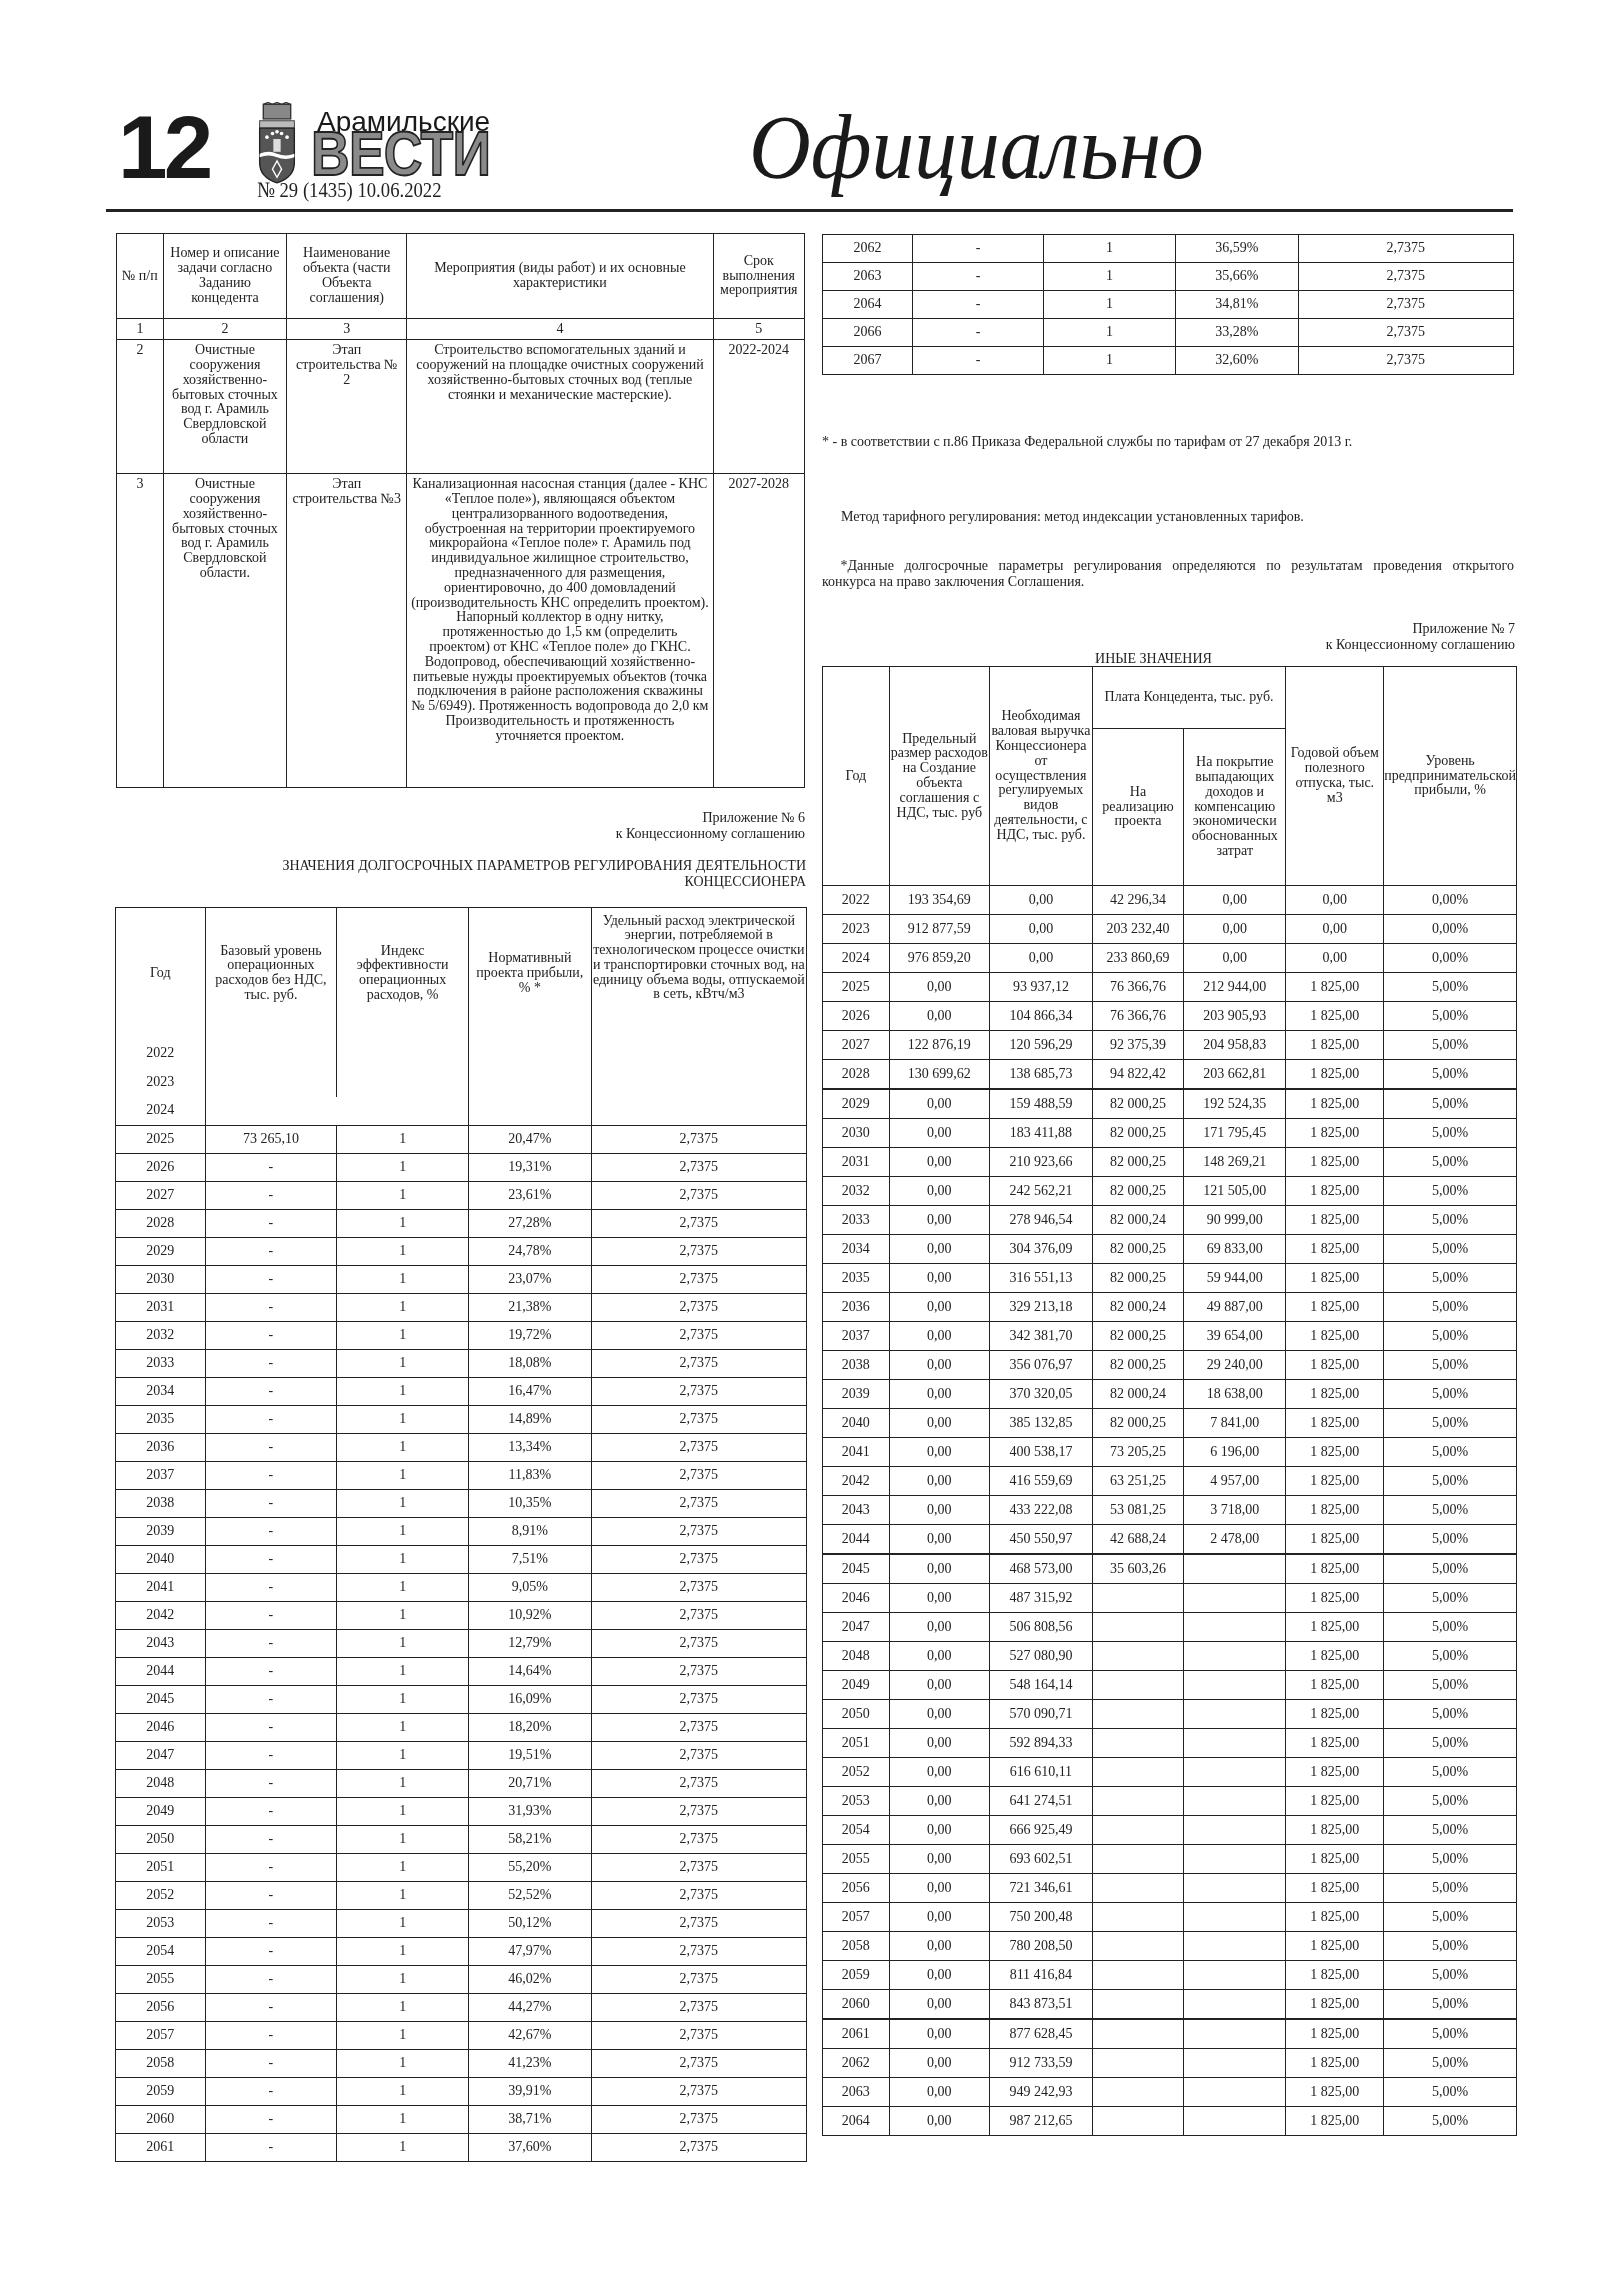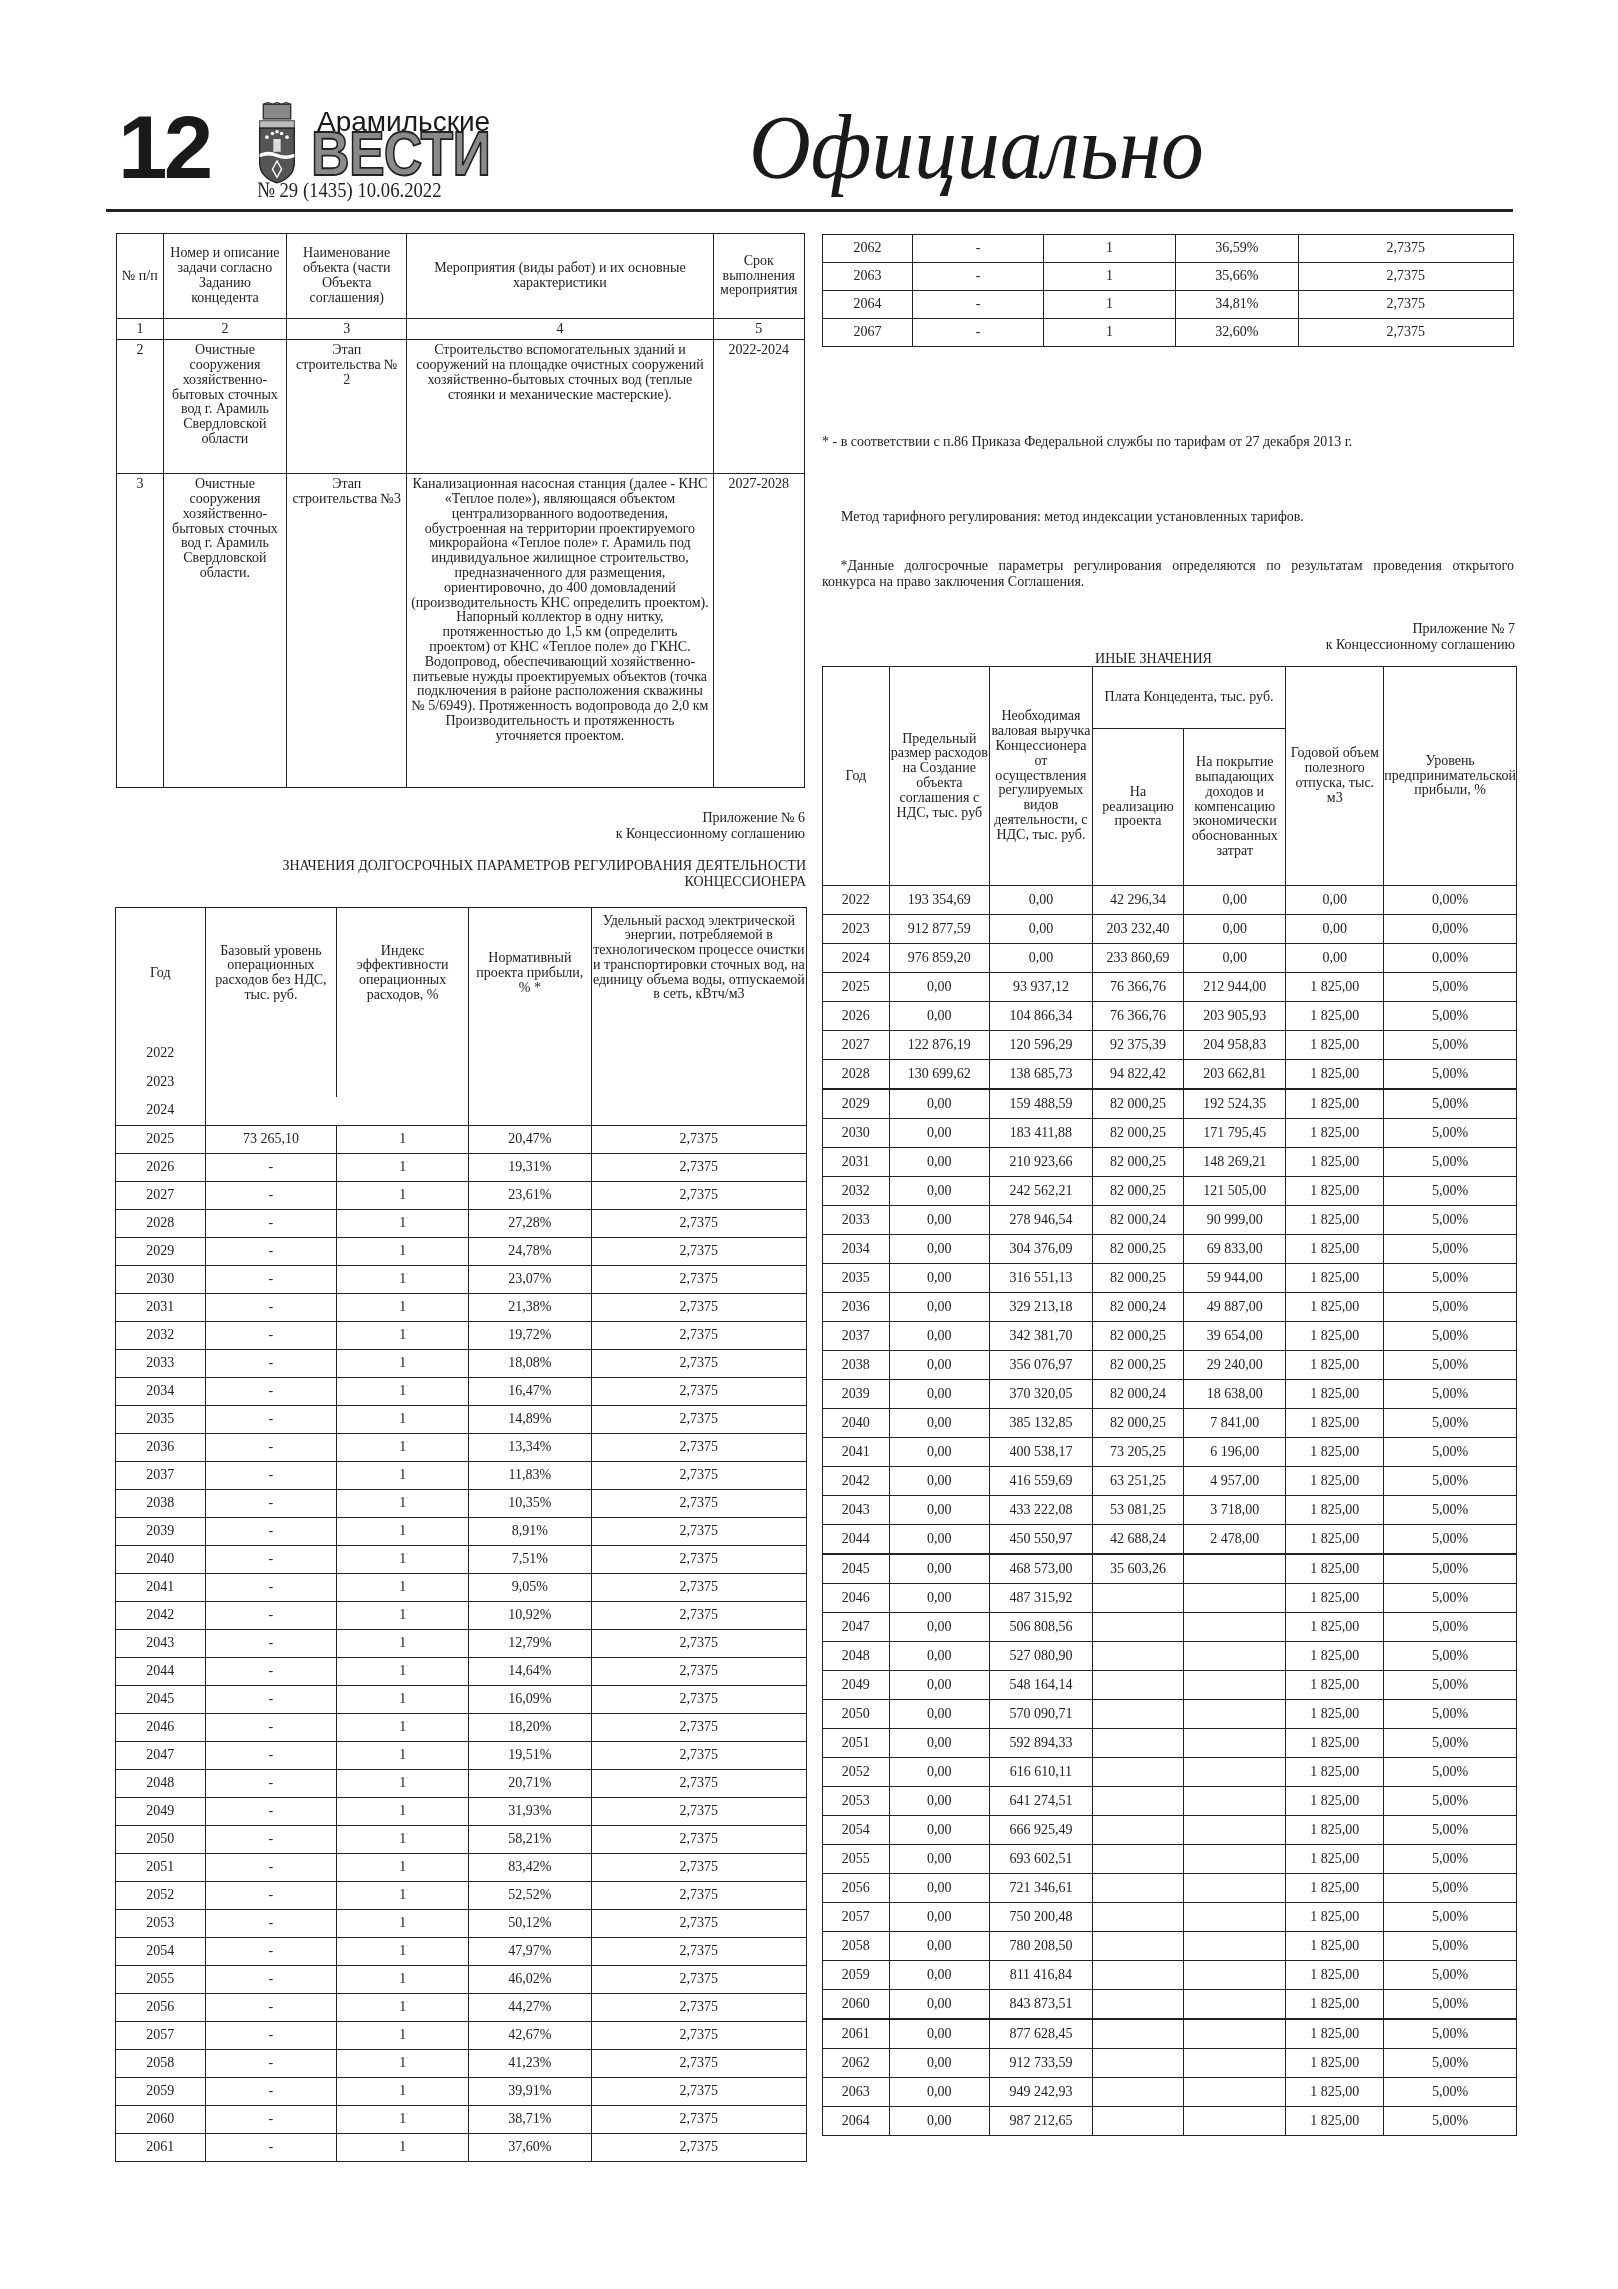--- a/index.html
+++ b/index.html
@@ -316,21 +316,21 @@
         <td>2050</td>
         <td>-</td>
         <td>1</td>
         <td>58,21%</td>
         <td>2,7375</td>
       </tr>
       <tr>
         <td>2051</td>
         <td>-</td>
         <td>1</td>
-        <td>83,42%</td>
+        <td>55,20%</td>
         <td>2,7375</td>
       </tr>
       <tr>
         <td>2052</td>
         <td>-</td>
         <td>1</td>
         <td>52,52%</td>
         <td>2,7375</td>
       </tr>
       <tr>
@@ -420,20 +420,27 @@
         <td>-</td>
         <td>1</td>
         <td>35,66%</td>
         <td>2,7375</td>
       </tr>
       <tr>
         <td>2064</td>
         <td>-</td>
         <td>1</td>
         <td>34,81%</td>
+        <td>2,7375</td>
+      </tr>
+      <tr>
+        <td>2066</td>
+        <td>-</td>
+        <td>1</td>
+        <td>33,28%</td>
         <td>2,7375</td>
       </tr>
       <tr>
         <td>2067</td>
         <td>-</td>
         <td>1</td>
         <td>32,60%</td>
         <td>2,7375</td>
       </tr>
     </tbody>

